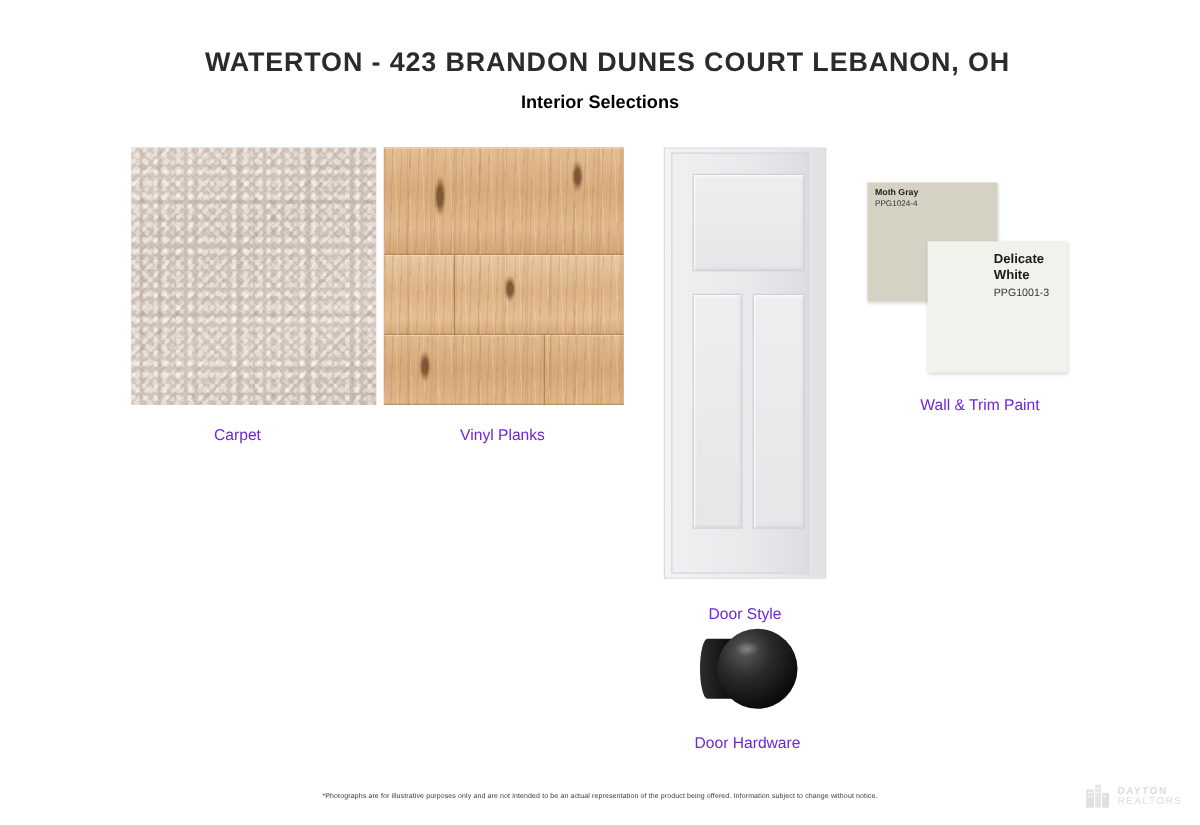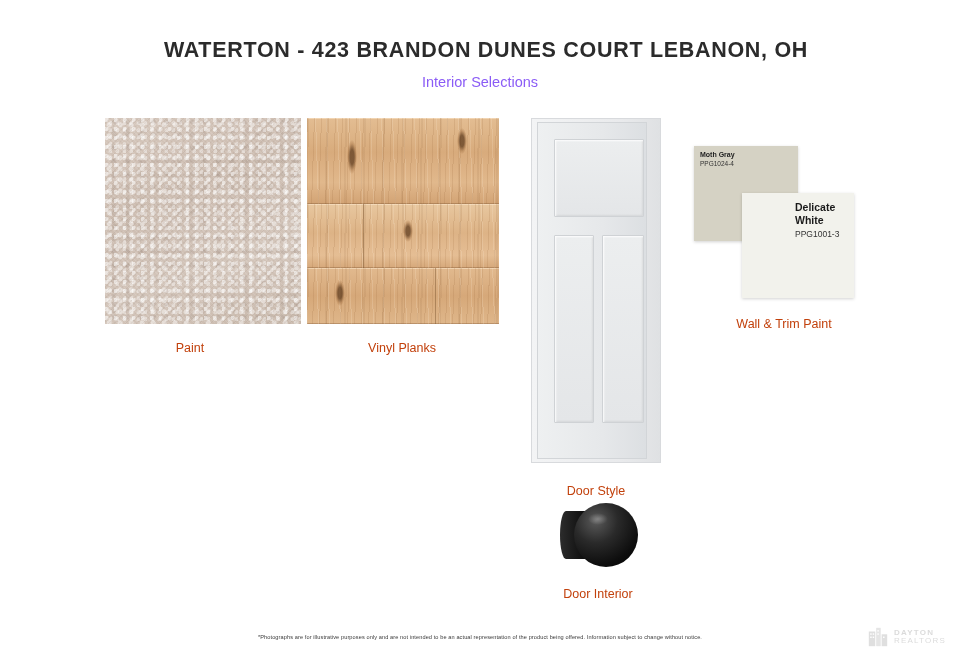--- a/index.html
+++ b/index.html
@@ -34,29 +34,29 @@
     font-weight: bold;
     letter-spacing: 0.7px;
     color: #2b2b2b;
     text-transform: uppercase;
     margin: 0;
     font-family: "Liberation Sans", sans-serif;
     padding-left: 12px;
   }
   .subtitle {
     font-size: 14.5px;
-    color: #8b5cf6;
+    color: #000000;
     margin-top: 11px;
-    font-weight: normal;
+    font-weight: bold;
   }
 
   
   .caption {
     font-size: 12.5px;
-    color: #c2410c;
+    color: #6d28d9;
     text-align: center;
     margin-top: 9px;
   }
 
   
   .carpet {
     position: absolute;
     left: 105px;
     top: 118px;
     width: 196px;
@@ -248,21 +248,21 @@
 <body>
 
 <div class="page">
 
   <div class="header">
     <div class="title">WATERTON - 423 BRANDON DUNES COURT LEBANON, OH</div>
     <div class="subtitle">Interior Selections</div>
   </div>
 
   <div class="carpet"></div>
-  <div class="caption carpet-caption">Paint</div>
+  <div class="caption carpet-caption">Carpet</div>
 
   <div class="vinyl">
     <div class="plank" style="top:0px;height:86px;">
       <div class="grain"></div>
       <div class="knot" style="left:40px; top:22px;"></div>
       <div class="knot" style="left:150px; top:10px; height:26px;"></div>
     </div>
     <div class="plank" style="top:86px;height:64px;background:linear-gradient(180deg,#e8c79f 0%,#ddb386 45%,#e5be94 80%,#d6a87a 100%);">
       <div class="grain"></div>
       <div class="knot" style="left:96px; top:16px; height:22px;"></div>
@@ -300,21 +300,21 @@
       </div>
     </div>
   </div>
   <div class="caption paint-caption">Wall &amp; Trim Paint</div>
 
   <div class="knob-wrap">
     <div class="knob-rose"></div>
     <div class="knob-ball"></div>
     <div class="knob-shine"></div>
   </div>
-  <div class="caption hardware-caption">Door Interior</div>
+  <div class="caption hardware-caption">Door Hardware</div>
 
   <div class="footer-note">*Photographs are for illustrative purposes only and are not intended to be an actual representation of the product being offered. Information subject to change without notice.</div>
 
   <div class="logo">
     <svg class="logo-mark" viewBox="0 0 24 24">
       <rect x="2" y="6" width="7" height="16" fill="#999"></rect>
       <rect x="10" y="2" width="5" height="20" fill="#aaa"></rect>
       <rect x="16" y="9" width="6" height="13" fill="#999"></rect>
       <rect x="3.5" y="8" width="1.6" height="1.6" fill="#fff"></rect>
       <rect x="6.2" y="8" width="1.6" height="1.6" fill="#fff"></rect>

